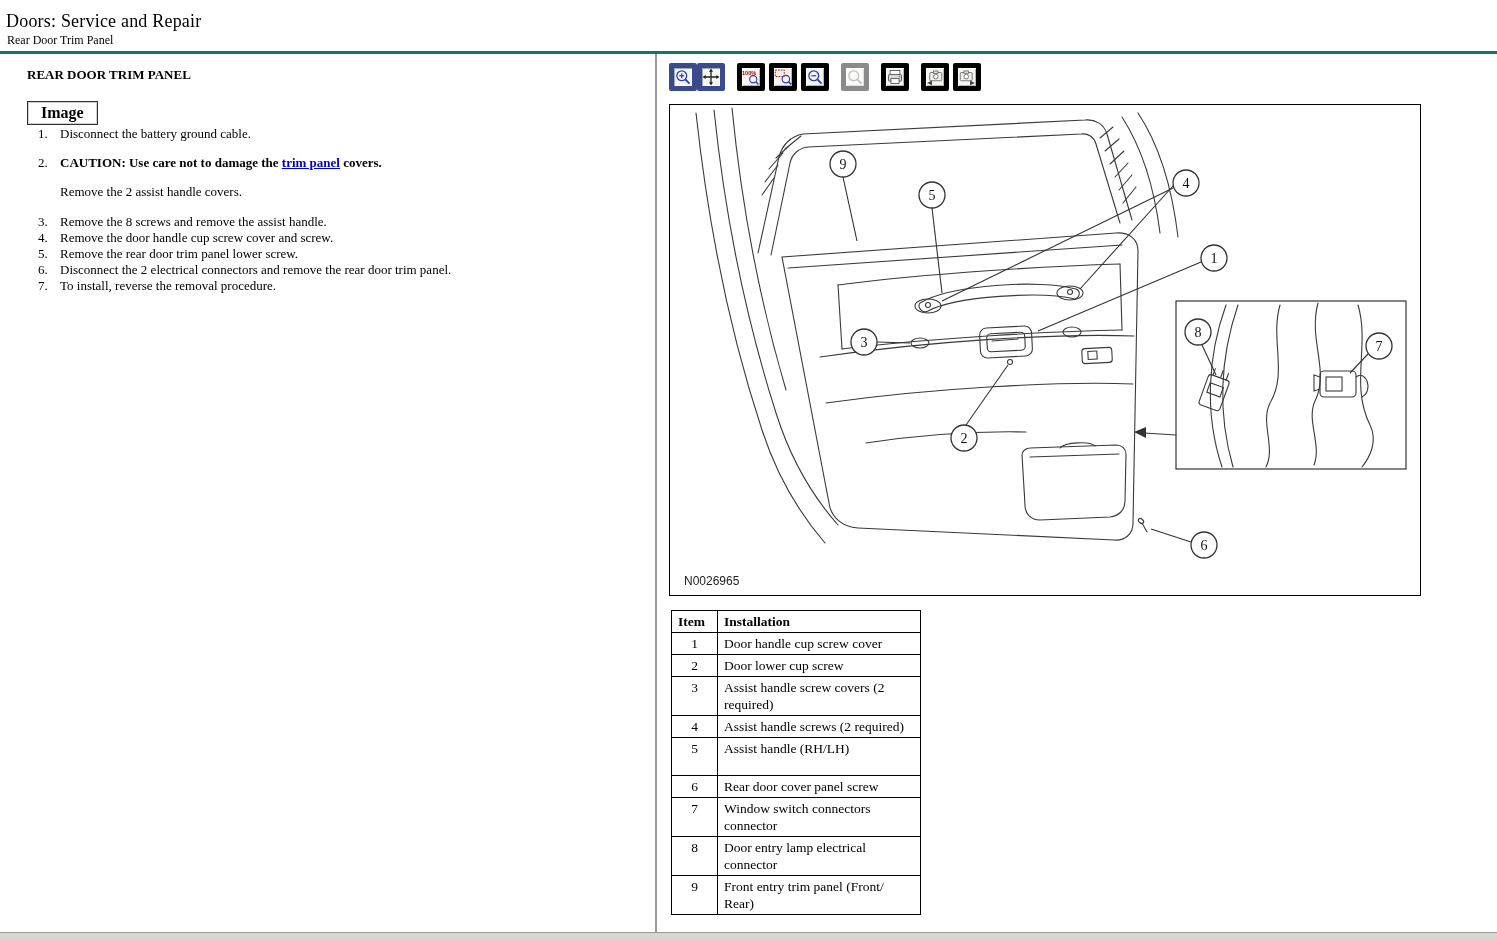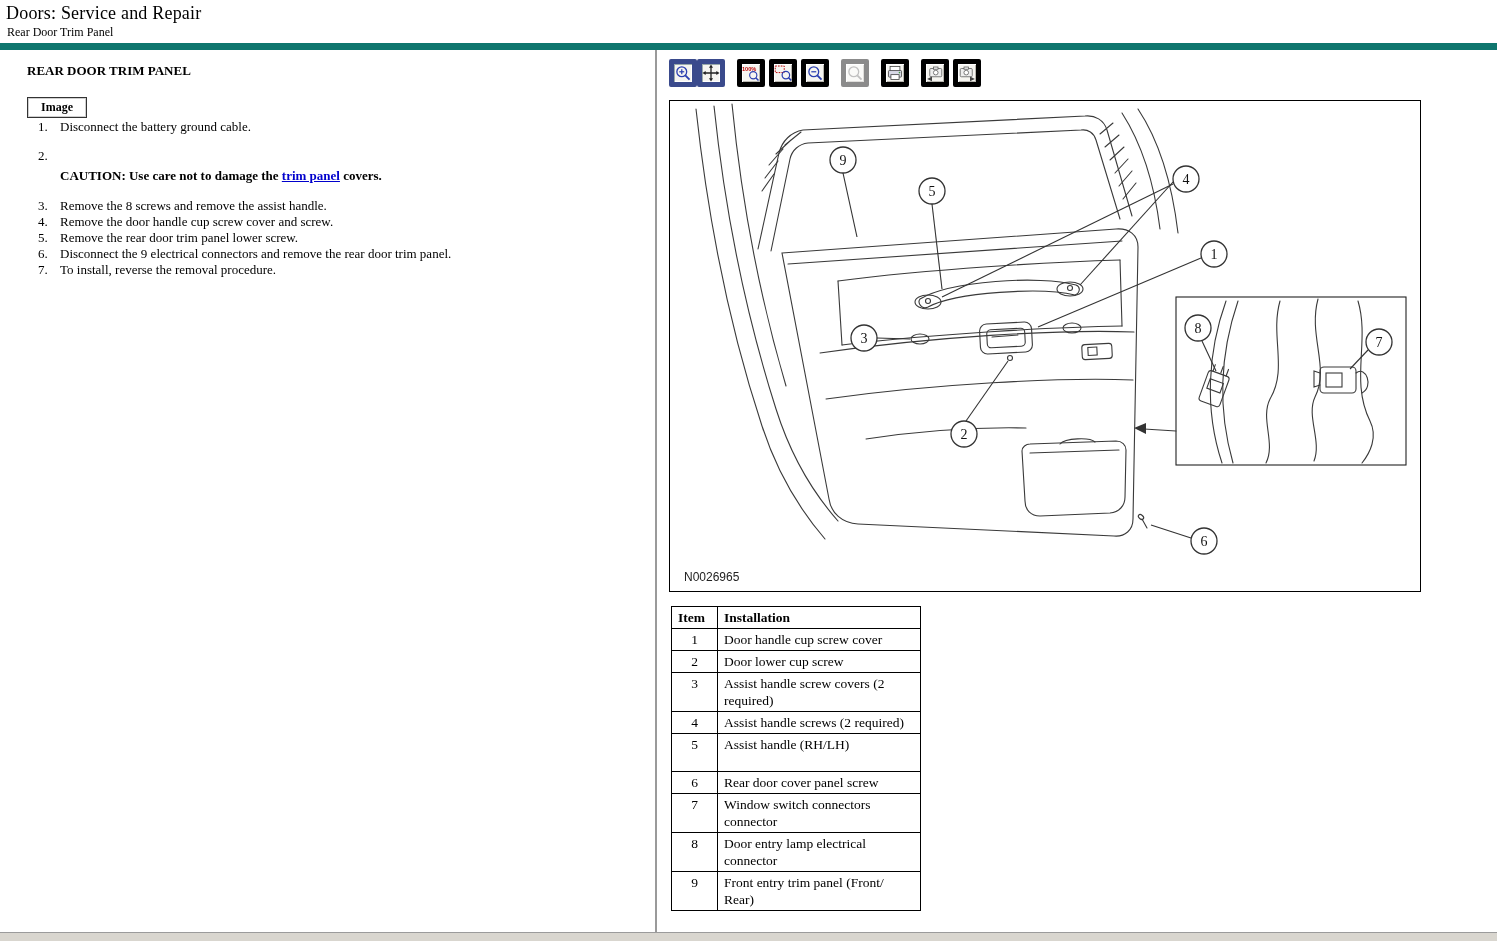--- a/index.html
+++ b/index.html
@@ -5,45 +5,45 @@
   * { box-sizing: border-box; margin: 0; padding: 0; }
   html, body { width: 1497px; height: 941px; }
   body {
     font-family: "Liberation Serif", serif;
     background: #fff;
     color: #000;
     overflow: hidden;
     position: relative;
   }
   
-  .app-header { padding: 3px 0 3px 6px; border-bottom: 7px solid #0f766e; background: #fff; }
+  .app-header { padding: 3px 0 3px 6px; border-bottom: 3px solid #0f766e; background: #fff; margin-top: 8px; }
   .app-title { font-size: 18px; letter-spacing: .2px; }
   .app-subtitle { font-size: 12px; margin-top: 1px; padding-left: 1px; }
 
   
   .main { display: flex; height: 886px; }
   .left-pane { width: 655px; overflow: hidden; background: #fff; }
   .splitter { width: 2px; background: #9a9a9a; }
   .right-pane { flex: 1; overflow: hidden; background: #fff; }
 
   
   .section-heading { margin: 13px 0 0 27px; font-size: 13px; font-weight: bold; }
   .image-button {
     display: inline-block; margin: 18px 0 0 27px; padding: 2px 13px;
-    font-family: "Liberation Serif", serif; font-size: 12px; font-weight: bold;
+    font-family: "Liberation Serif", serif; font-size: 16px; font-weight: bold;
     background: #fff; border: 1px solid #333; box-shadow: inset 0 0 0 1px #cfcfcf;
     cursor: pointer;
   }
   .procedure-heading { margin: 29px 0 3px 27px; font-size: 13px; font-weight: bold; }
   .steps { margin-left: 38px; margin-right: 30px; font-size: 13px; line-height: 15px; }
   .step { display: flex; margin-top: 1px; }
   .step .num { flex: 0 0 22px; }
   .step .txt { flex: 1; }
   .step.gap-after { margin-bottom: 14px; }
-  .caution-line { display: block; margin-bottom: 14px; font-weight: bold; margin-top: 20px; }
+  .caution-line { display: block; margin-bottom: 14px; font-weight: bold; }
   .followup-line { display: block; margin-bottom: 14px; font-weight: normal; }
   .doc-link { color: #0000cc; text-decoration: underline; cursor: pointer; font-weight: bold; }
 
   
   .toolbar { display: flex; align-items: center; margin: 8px 0 0 12px; height: 30px; }
   .tb-btn {
     width: 28px; height: 28px; display: flex; align-items: center; justify-content: center;
     background: #f6f5f1; border: 5px solid #000000; border-radius: 2px; cursor: pointer;
     box-shadow: inset 1px 1px 0 #ffffff, inset -1px -1px 0 #b9b7b0;
   }
@@ -101,38 +101,39 @@
     <div class="steps">
       <div class="step gap-after">
         <span class="num">1.</span>
         <span class="txt">Disconnect the battery ground cable.</span>
       </div>
 
       <div class="step">
         <span class="num">2.</span>
         <span class="txt">
           <span class="caution-line"><b>CAUTION:  Use care not to damage the </b><a class="doc-link">trim panel</a><b> covers.</b></span>
+          <span class="followup-line">Remove the 2 assist handle covers.</span>
         </span>
       </div>
 
       <div class="step">
         <span class="num">3.</span>
         <span class="txt">Remove the 8 screws and remove the assist handle.</span>
       </div>
       <div class="step">
         <span class="num">4.</span>
         <span class="txt">Remove the door handle cup screw cover and screw.</span>
       </div>
       <div class="step">
         <span class="num">5.</span>
         <span class="txt">Remove the rear door trim panel lower screw.</span>
       </div>
       <div class="step">
         <span class="num">6.</span>
-        <span class="txt">Disconnect the 9 electrical connectors and remove the rear door trim panel.</span>
+        <span class="txt">Disconnect the 2 electrical connectors and remove the rear door trim panel.</span>
       </div>
       <div class="step">
         <span class="num">7.</span>
         <span class="txt">To install, reverse the removal procedure.</span>
       </div>
     </div>
   </div>
 
   <div class="splitter"></div>
 

